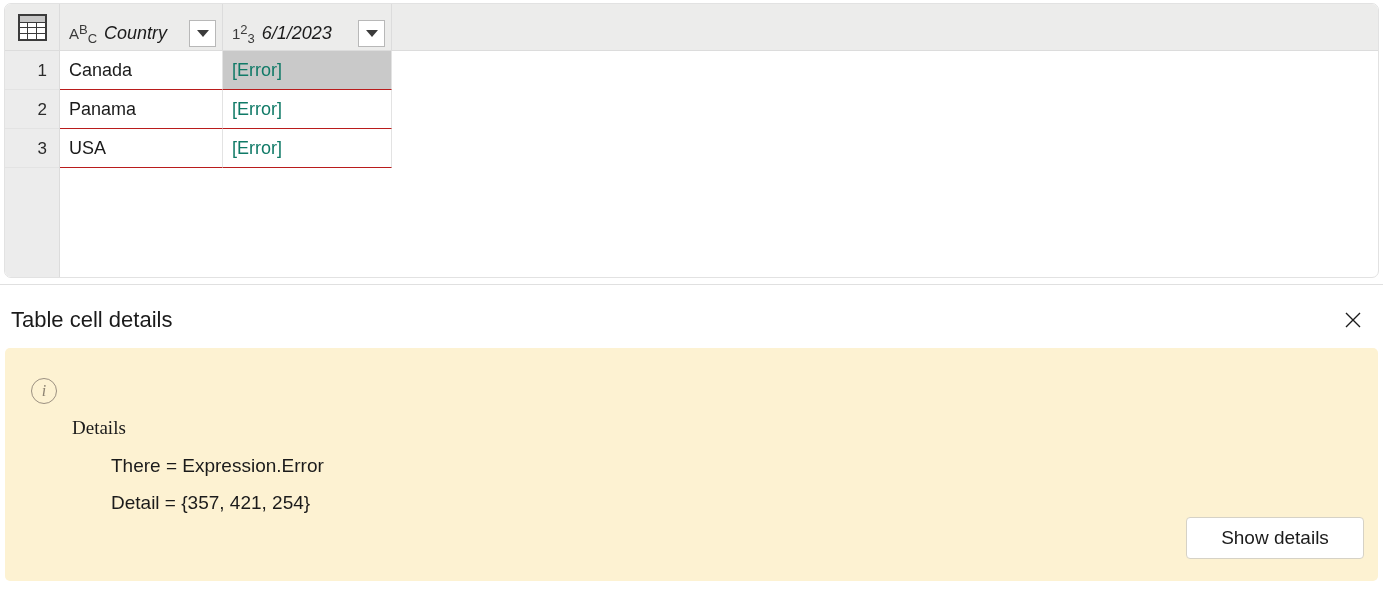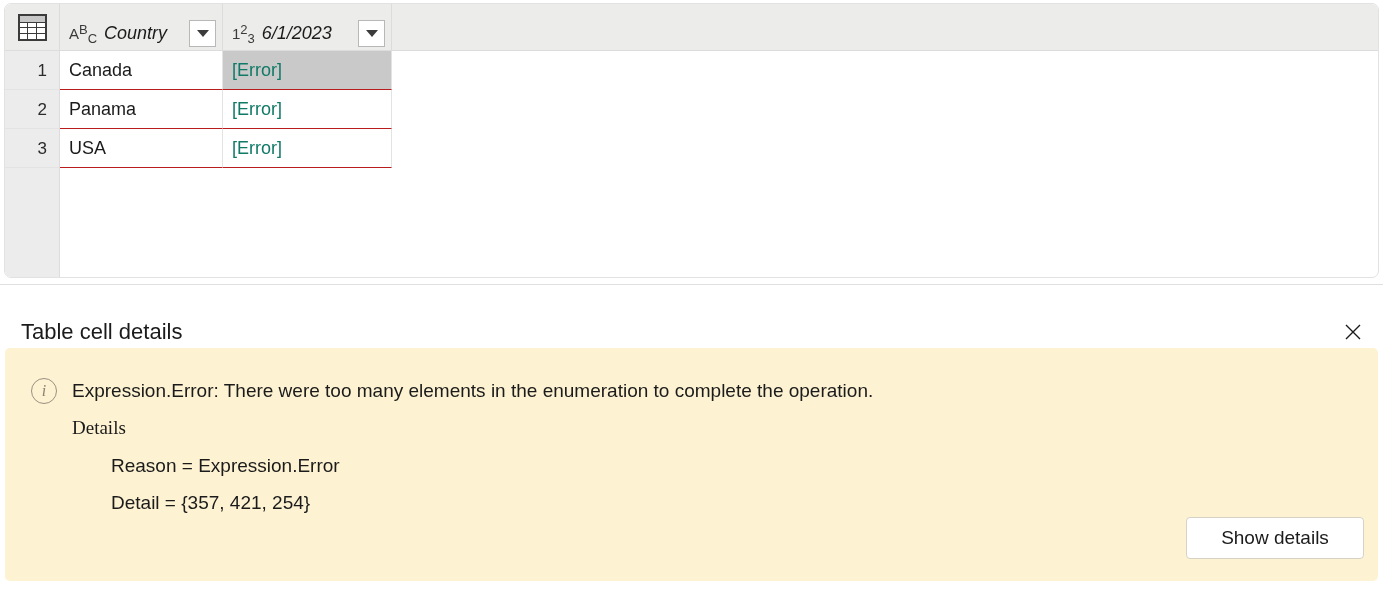--- a/index.html
+++ b/index.html
@@ -193,25 +193,24 @@
     top: 284px;
     width: 1383px;
     height: 307px;
     background: #ffffff;
     border-top: 1px solid #e0e0e0;
     box-sizing: border-box;
   }
 
   .details-header {
     position: absolute;
-    left: 21px;
+    left: 11px;
     top: 18px;
     right: 9px;
     height: 34px;
-    margin-top: 12px;
   }
   .details-title {
     font-size: 22px;
     color: #1b1b1b;
     line-height: 34px;
   }
   .close-btn {
     position: absolute;
     right: 4px;
     top: 0;
@@ -381,20 +380,19 @@
       <svg width="18" height="18" viewBox="0 0 18 18" aria-hidden="true">
         <path d="M2 2 L16 16 M16 2 L2 16" stroke="#1b1b1b" stroke-width="1.4" fill="none"></path>
       </svg>
     </div>
   </div>
 
   <div class="banner">
     <div class="info-icon">
       <span>i</span>
     </div>
-    <div class="msg-main">Expression.Error: There were too many elements in the enumeration to complete the operation.</div>
     <div class="msg-details-label">Details</div>
-    <div class="msg-line l1">Reason = Expression.Error</div>
+    <div class="msg-line l1">There = Expression.Error</div>
     <div class="msg-line l2">Detail = {357, 421, 254}</div>
     <button class="show-details-btn">Show details</button>
   </div>
 
 </div>
 
 </body></html>

